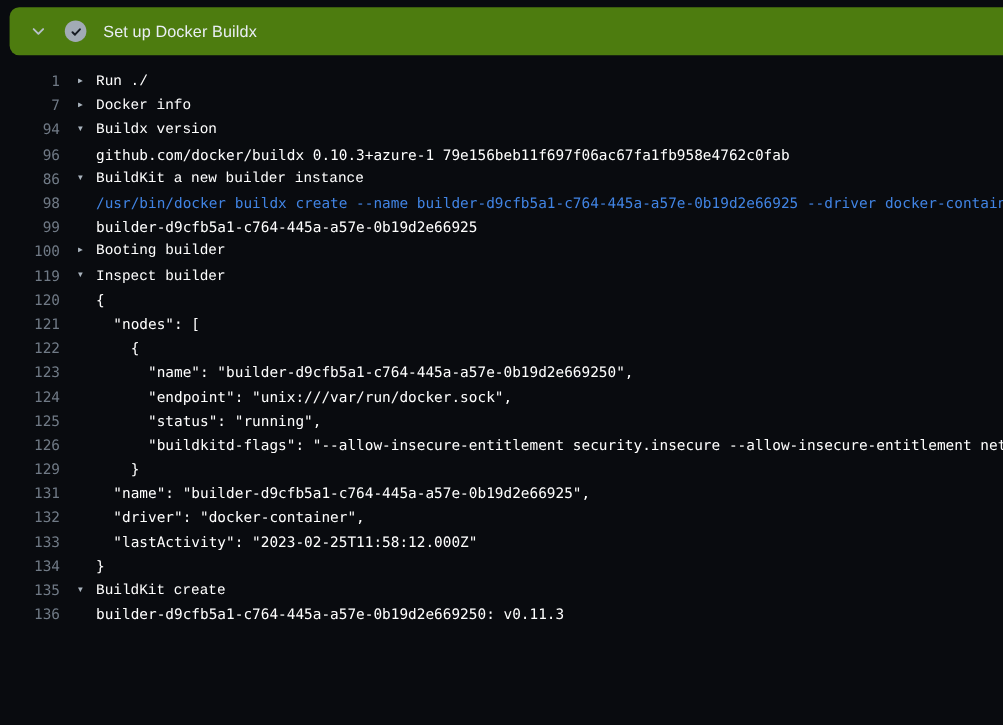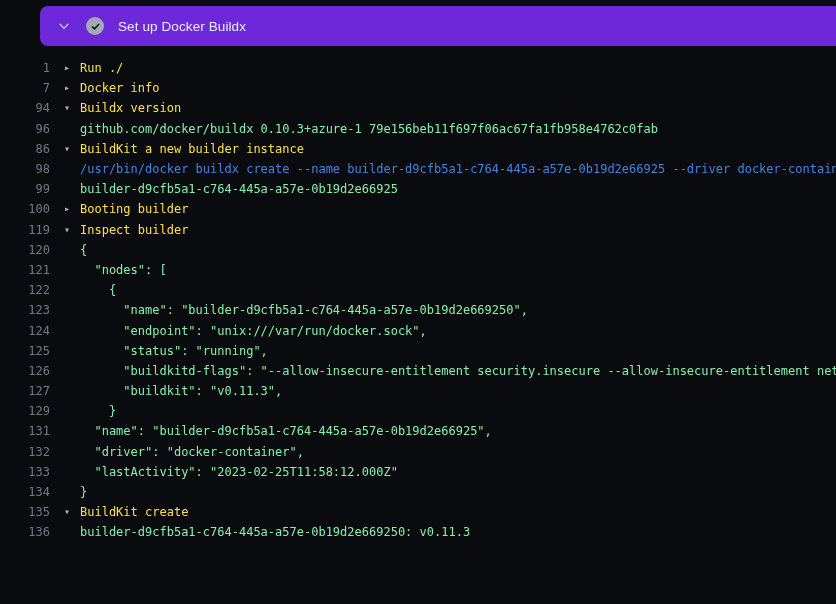--- a/index.html
+++ b/index.html
@@ -6,24 +6,23 @@
   body{
     width:836px;height:604px;overflow:hidden;
     background:#090b0f;
     font-family:"DejaVu Sans Mono","Liberation Mono",monospace;
   }
   .stage{position:relative;width:836px;height:604px;overflow:hidden;}
 
   
   .step-header{
     position:absolute;top:6px;left:8px;right:0;height:40px;
-    background:#6d28d9;border-radius:8px 0 0 8px;
+    background:#4d7c0f;border-radius:8px 0 0 8px;
     display:flex;align-items:center;gap:14px;padding-left:16px;
     box-sizing:border-box;
-    margin-left:32px;
   }
   .chev{width:16px;height:16px;display:flex;align-items:center;justify-content:center;cursor:pointer;}
   .chev svg{display:block;}
   .status-circle{
     width:18px;height:18px;border-radius:50%;
     display:flex;align-items:center;justify-content:center;flex:0 0 auto;
   }
   .step-title{
     font-family:"Liberation Sans","DejaVu Sans",sans-serif;
     font-size:13.5px;font-weight:500;color:#e9eef4;letter-spacing:.1px;
@@ -39,23 +38,23 @@
     font-size:12px;white-space:pre;overflow:hidden;
   }
   .row .num{
     flex:0 0 50px;text-align:right;color:#707a86;
     cursor:pointer;user-select:none;
   }
   .row .arrow{
     flex:0 0 16px;margin-left:14px;text-align:left;
     color:#aab4be;font-size:10px;line-height:20.2px;
   }
-  .row .content{color:#86efac;}
+  .row .content{color:#ffffff;}
   .row.group{cursor:pointer;}
-  .row.group .content{color:#fde047;}
+  .row.group .content{color:#ffffff;font-family:Liberation Mono, monospace;}
   .row.command .content{color:#4184e4;}
 </style>
 </head>
 <body>
 
 <div class="stage">
 
   <div class="step-header">
     <span class="chev">
       <svg width="14" height="14" viewBox="0 0 16 16">
@@ -145,25 +144,20 @@
     <span class="num">125</span>
     <span class="arrow"></span>
     <span class="content">      "status": "running",</span>
   </div>
       <div class="row output">
     <span class="num">126</span>
     <span class="arrow"></span>
     <span class="content">      "buildkitd-flags": "--allow-insecure-entitlement security.insecure --allow-insecure-entitlement network.host",</span>
   </div>
       <div class="row output">
-    <span class="num">127</span>
-    <span class="arrow"></span>
-    <span class="content">      "buildkit": "v0.11.3",</span>
-  </div>
-      <div class="row output">
     <span class="num">129</span>
     <span class="arrow"></span>
     <span class="content">    }</span>
   </div>
       <div class="row output">
     <span class="num">131</span>
     <span class="arrow"></span>
     <span class="content">  "name": "builder-d9cfb5a1-c764-445a-a57e-0b19d2e66925",</span>
   </div>
       <div class="row output">

